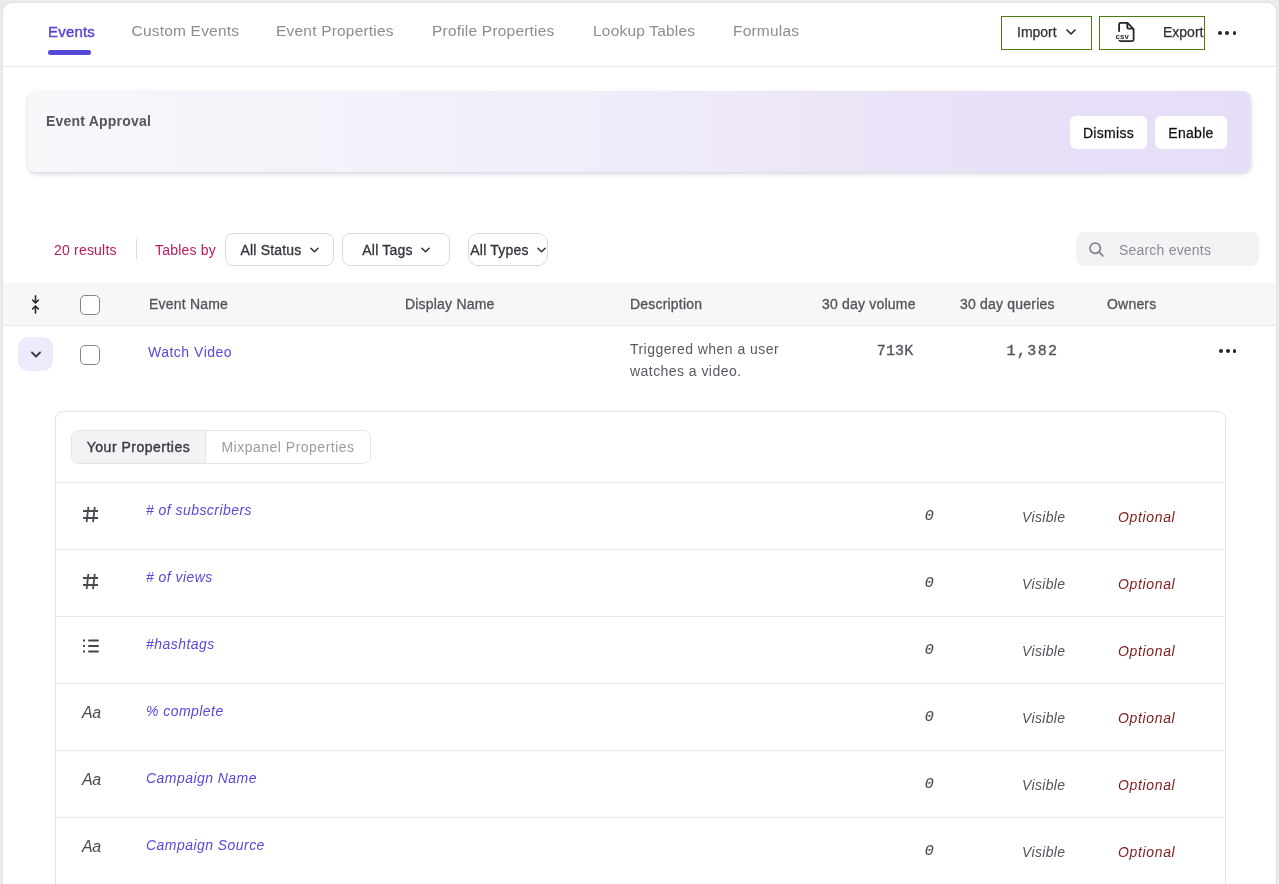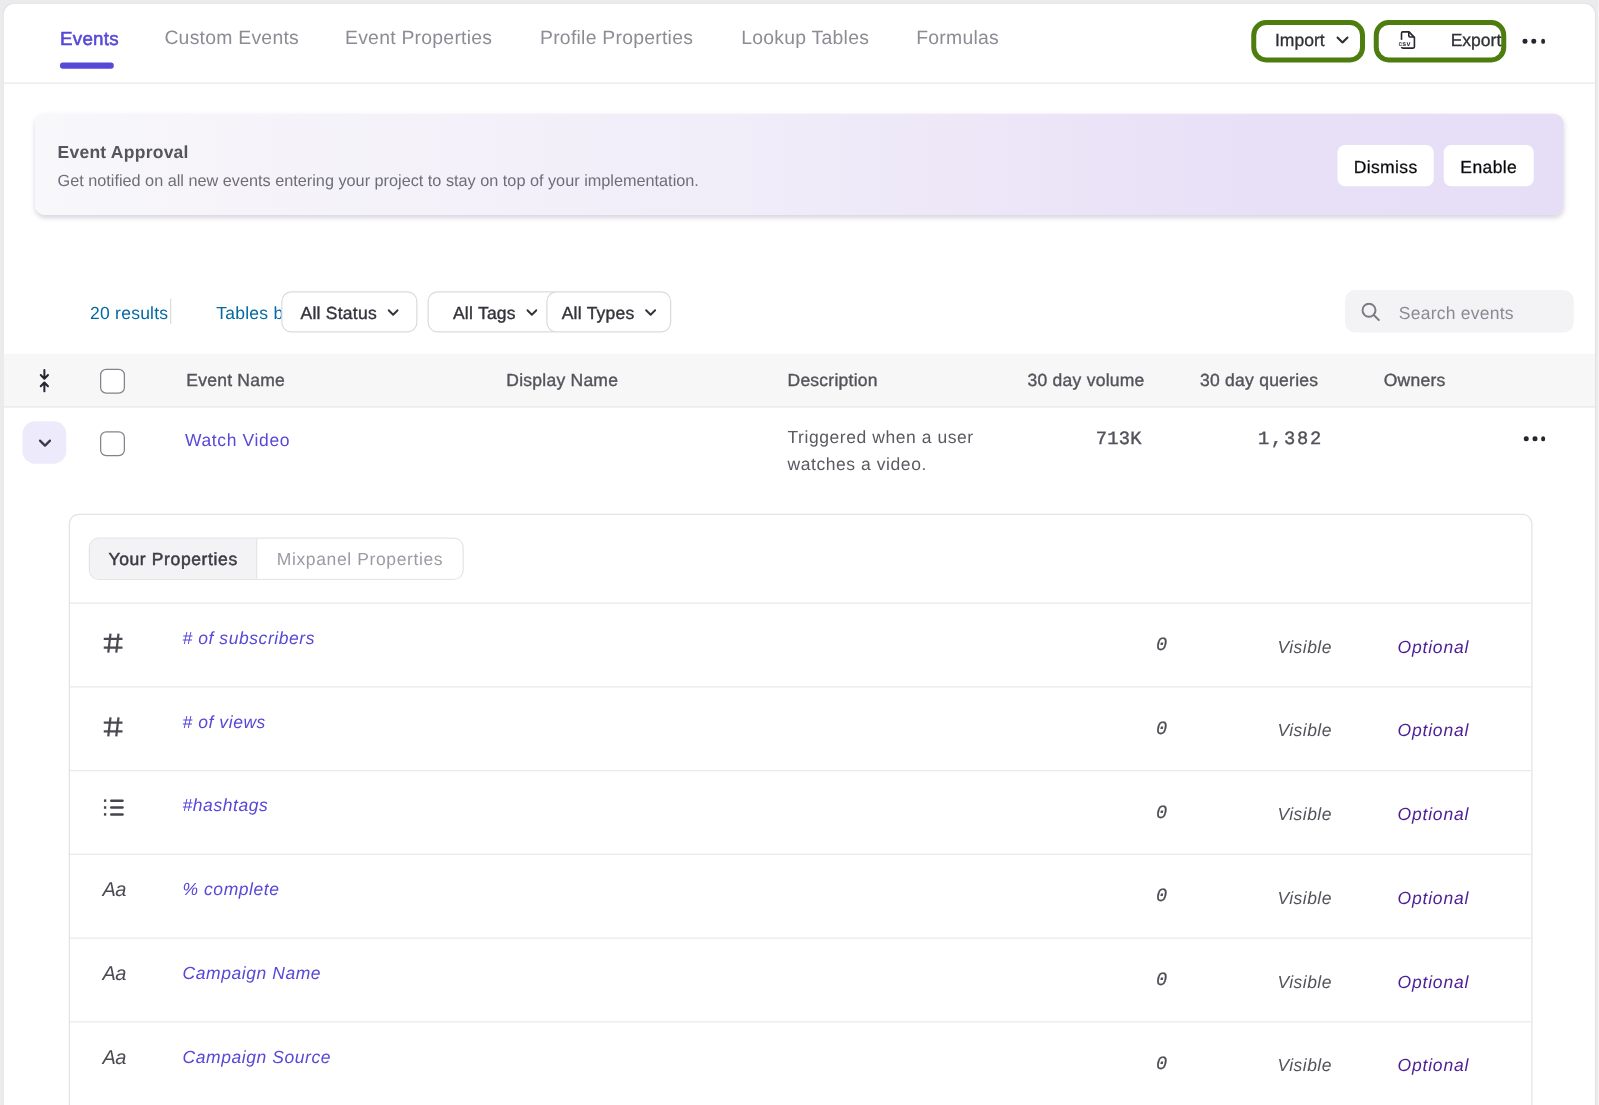--- a/index.html
+++ b/index.html
@@ -8,31 +8,31 @@
 .card { position:absolute; left:2px; top:2px; width:1275px; height:900px;
   background:#fff; border:1px solid #e2e2e6; border-bottom:none; border-radius:10px 10px 0 0; }
 .abs { position:absolute; }
 
 .nav { position:absolute; left:3px; top:2px; width:1273px; height:65px; border-bottom:1px solid #e9e9eb; }
 .navitem { position:absolute; top:0; height:62px; display:flex; align-items:center;
   font-size:15.5px; font-weight:400; color:#8c8c95; white-space:nowrap; }
 .navitem.active { color:#5649d8; -webkit-text-stroke:0.45px #5649d8; font-size:15px; }
 .underline { position:absolute; left:48px; top:50px; width:43px; height:4.5px; border-radius:2.2px; background:#5649d8; }
 .btn { position:absolute; display:flex; align-items:center; justify-content:center;
-  background:#fff; border:4px solid #4d7c0f; border-radius:12px; font-size:14px; font-weight:400; letter-spacing:0; padding-bottom:3px; -webkit-text-stroke:0.25px #2f2f37; color:#2f2f37; }
+  background:#fff; border:1px solid #4d7c0f; border-radius:0; font-size:14px; font-weight:400; letter-spacing:0; padding-bottom:3px; -webkit-text-stroke:0.25px #2f2f37; color:#2f2f37; }
 
 .banner { position:absolute; left:28px; top:91px; width:1223px; height:81px; border-radius:8px;
   background:linear-gradient(90deg,#f8f7fa 0%, #f1edf9 45%, #e8e0f7 80%, #e6def6 100%);
   box-shadow:0 2px 4px rgba(110,100,140,0.28); }
 .bannertitle { position:absolute; left:46px; top:113px; font-size:14px; font-weight:700; color:#55555d; }
 .bannersub { position:absolute; left:46px; top:137px; font-size:13px; letter-spacing:0; color:#6e6e78; }
 .bbtn { position:absolute; top:116px; height:33px; background:#fff; border-radius:6px;
   display:flex; align-items:center; justify-content:center; font-size:14px; font-weight:400; letter-spacing:0.3px; -webkit-text-stroke:0.3px #3b3b43; color:#000000; }
 
-.ftext { position:absolute; top:242px; font-size:14px; font-weight:500; color:#0369a1;margin-left:18px; }
+.ftext { position:absolute; top:242px; font-size:14px; font-weight:500; color:#be185d; }
 .fbtn { position:absolute; top:233px; height:33px; border:1px solid #dbdbdf; border-radius:8px; background:#fff;
   display:flex; align-items:center; justify-content:center; gap:8px; font-size:14px; font-weight:400; -webkit-text-stroke:0.3px #33333b; color:#33333b; }
 .search { position:absolute; left:1076px; top:232px; width:183px; height:34px; background:#f3f3f5; border-radius:8px; }
 
 .thead { position:absolute; left:3px; top:283px; width:1273px; height:43px; background:#f7f7f8; border-bottom:1px solid #e7e7ea; }
 .hcell { position:absolute; top:0; height:42px; display:flex; align-items:center; font-size:14px; font-weight:400; -webkit-text-stroke:0.3px #53535b; color:#53535b; white-space:nowrap; }
 .checkbox { position:absolute; width:20px; height:20px; border:1.3px solid #83838b; border-radius:5px; background:#fff; }
 .chevpill { position:absolute; left:18px; top:337px; width:35px; height:34px; border-radius:10px; background:#edeafb;
   display:flex; align-items:center; justify-content:center; }
 .link { color:#5748d8; letter-spacing:0.5px; }
@@ -45,21 +45,21 @@
 .tabs { position:absolute; left:15px; top:18px; height:34px; display:flex;
   border:1px solid #e4e4e7; border-radius:8px; overflow:hidden; }
 .tab { display:flex; align-items:center; justify-content:center; font-size:14px; height:32px; letter-spacing:0.5px; }
 .tab1 { width:134px; background:#f3f3f5; font-weight:400; -webkit-text-stroke:0.4px #3b3b43; color:#3b3b43; border-right:1px solid #e4e4e7; }
 .tab2 { width:164px; background:#fff; font-weight:400; color:#9b9ba4; }
 .prows { position:absolute; left:0; top:70px; width:1169px;font-style:italic; }
 .prow { position:relative; height:67px; border-top:1px solid #e9e9ec; }
 .pname { position:absolute; left:90px; top:19px; font-size:14px; color:#5748d8; letter-spacing:0.45px; white-space:nowrap; }
 .pzero { position:absolute; right:291px; top:25px; font-size:15px; color:#4c4c54; -webkit-text-stroke:0.15px #4c4c54; font-family:"Liberation Mono", monospace; }
 .pvis { position:absolute; left:966px; top:26px; font-size:14px; color:#53535b; }
-.popt { position:absolute; left:1062px; top:26px; font-size:14px; color:#4c1d95; }
+.popt { position:absolute; left:1062px; top:26px; font-size:14px; color:#7f1d1d; }
 .ic-hash { position:absolute; left:25.5px; top:23px; }
 .ic-aa { position:absolute; left:26px; top:21px; font-size:16px; line-height:16px; letter-spacing:-0.4px; color:#4a4a52; }
 .ic-list { position:absolute; left:26.5px; top:21.5px; }
 </style>
 </head>
 <body>
 <div class="page">
   <div class="card"></div>
 
   <div class="nav"></div>
@@ -87,40 +87,39 @@
     <span>Export</span>
   </div>
   <div class="dots" style="position:absolute; left:1218px; top:31px; gap:3.5px;">
       <i></i>
       <i></i>
       <i></i>
     </div>
 
   <div class="banner"></div>
   <div class="bannertitle">Event Approval</div>
-  <div class="bannersub">Get notified on all new events entering your project to stay on top of your implementation.</div>
   <div class="bbtn" style="left:1070px; width:77px;">Dismiss</div>
   <div class="bbtn" style="left:1155px; width:72px;">Enable</div>
 
   <div class="ftext" style="left:54px;">20 results</div>
   <div class="abs" style="left:136px; top:239px; width:1px; height:20px; background:#dcdce0;"></div>
   <div class="ftext" style="left:155px;">Tables by</div>
   <div class="fbtn" style="left:225px; width:109px;">
     <span>All Status</span>
     <svg width="9" height="6" viewBox="0 0 10 6">
         <path d="M1 1 L5 5 L9 1" fill="none" stroke="#33333b" stroke-width="1.7" stroke-linecap="round" stroke-linejoin="round"></path>
       </svg>
   </div>
   <div class="fbtn" style="left:342px; width:108px;">
     <span>All Tags</span>
     <svg width="9" height="6" viewBox="0 0 10 6">
         <path d="M1 1 L5 5 L9 1" fill="none" stroke="#33333b" stroke-width="1.7" stroke-linecap="round" stroke-linejoin="round"></path>
       </svg>
   </div>
-  <div class="fbtn" style="left:437px; width:100px;">
+  <div class="fbtn" style="left:468px; width:80px;border-radius:10px;">
     <span>All Types</span>
     <svg width="9" height="6" viewBox="0 0 10 6">
         <path d="M1 1 L5 5 L9 1" fill="none" stroke="#33333b" stroke-width="1.7" stroke-linecap="round" stroke-linejoin="round"></path>
       </svg>
   </div>
   <div class="search"></div>
   <svg class="abs" style="left:1089px; top:242px;" width="15" height="15" viewBox="0 0 15 15">
     <circle cx="6.2" cy="6.2" r="5.2" fill="none" stroke="#7a7a83" stroke-width="1.6"></circle>
     <path d="M10 10 L14 14" stroke="#7a7a83" stroke-width="1.6" stroke-linecap="round"></path>
   </svg>

